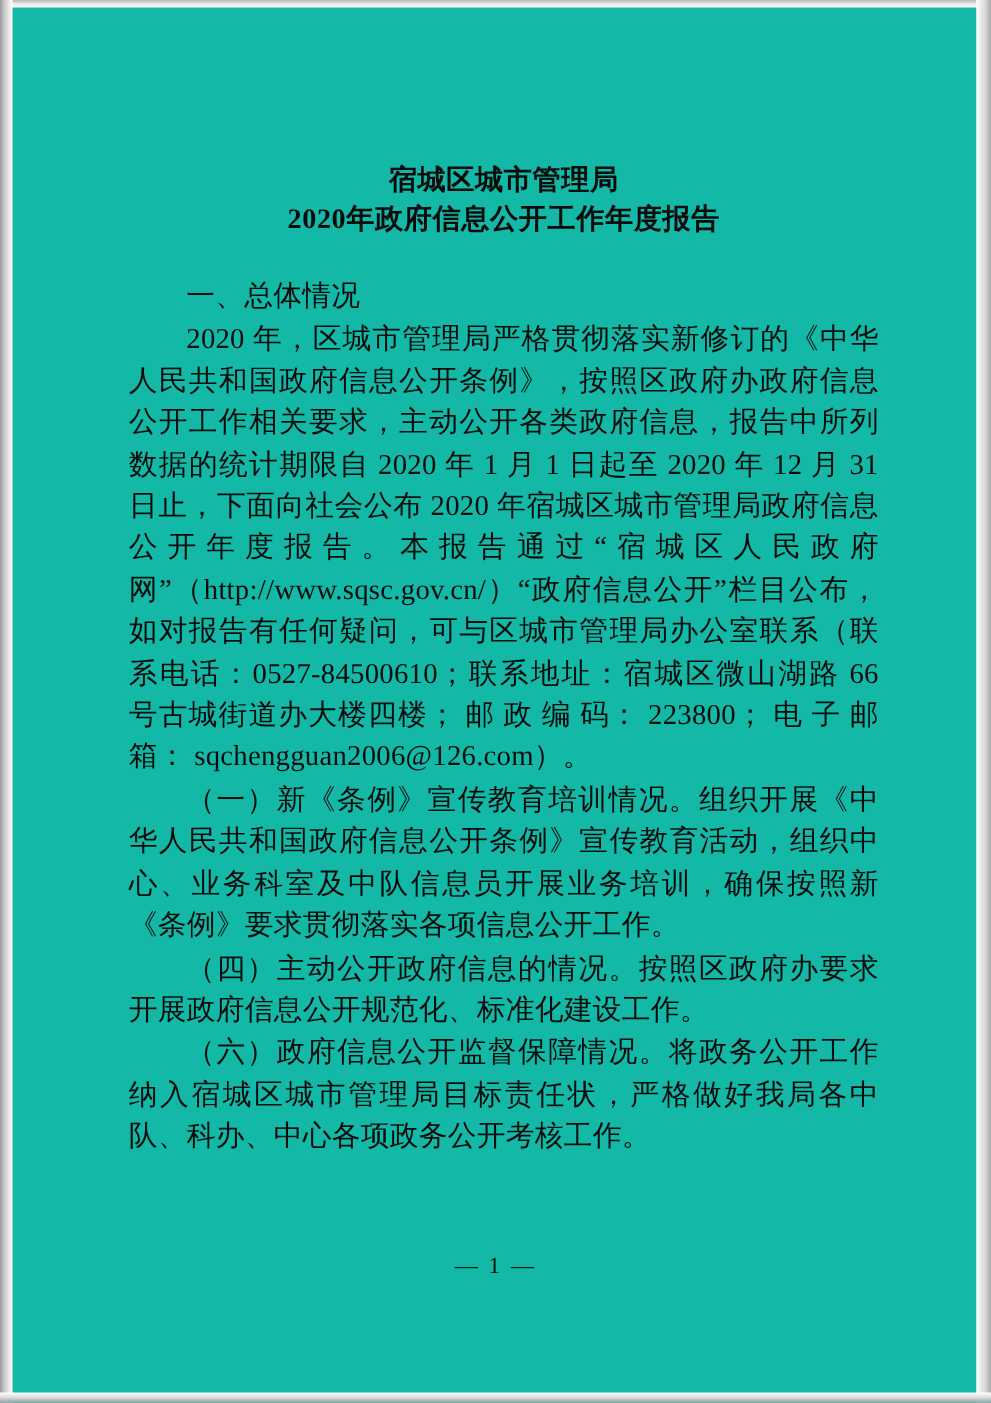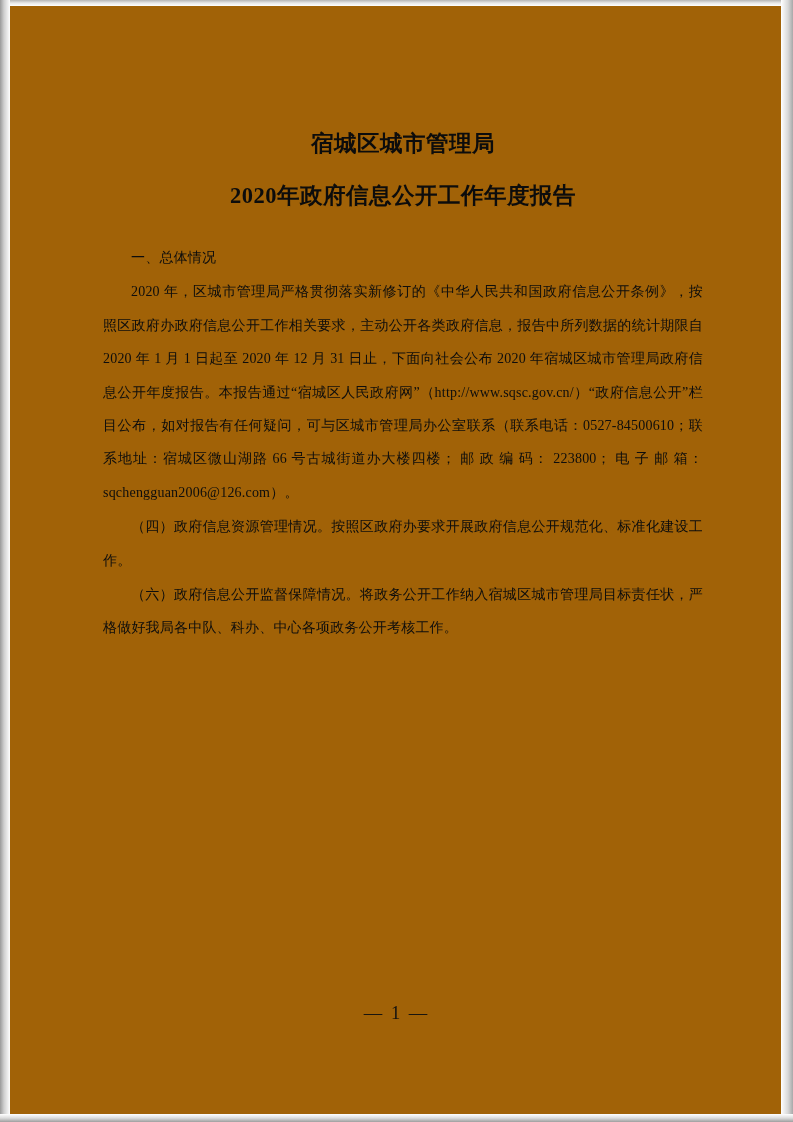--- a/index.html
+++ b/index.html
@@ -8,21 +8,21 @@
     background: #b8b8b8;
   }
   body {
     font-family: "Liberation Serif", "DejaVu Serif", serif;
   }
   .page {
     position: relative;
     width: 793px;
     height: 1122px;
     margin: 0 auto;
-    background: #a16207;
+    background: #14b8a6;
     overflow: hidden;
     box-sizing: border-box;
     padding-left: 36px;
   }
   
   .scan-edge-left {
     position: absolute;
     left: 0; top: 0;
     width: 10px; height: 1122px;
     background: linear-gradient(to right, #9a9a9a 0px, #cfcfcf 4px, #ffffff 10px);
@@ -55,28 +55,27 @@
     text-align: center;
     font-weight: bold;
     font-size: 22.5px;
     line-height: 31px;
     letter-spacing: 0.5px;
     color: #0c0c0c;
     font-family: "Liberation Serif", "DejaVu Serif", serif;
   }
   .doc-title .line2 {
     display: block;
-    margin-top: 21px;
   }
   .body-block {
     margin-top: 30px;
   }
   p.para {
     margin: 0 0 1px 0;
-    font-size: 14px;
+    font-size: 23px;
     line-height: 33.4px;
     color: #0d0d0d;
     text-align: justify;
     text-justify: inter-character;
     text-indent: 2em;
     letter-spacing: 0.2px;
     font-family: "Liberation Serif", "DejaVu Serif", serif;
   }
   .section-heading {
     text-indent: 2em;
@@ -104,19 +103,20 @@
 
   <div class="content">
     <div class="doc-title">
       <span>宿城区城市管理局</span>
       <span class="line2">2020年政府信息公开工作年度报告</span>
     </div>
 
     <div class="body-block">
       <p class="para section-heading">一、总体情况</p>
       <p class="para">2020 年，区城市管理局严格贯彻落实新修订的《中华人民共和国政府信息公开条例》，按照区政府办政府信息公开工作相关要求，主动公开各类政府信息，报告中所列数据的统计期限自 2020 年 1 月 1 日起至 2020 年 12 月 31 日止，下面向社会公布 2020 年宿城区城市管理局政府信息公开年度报告。本报告通过“宿城区人民政府网”（http://www.sqsc.gov.cn/）“政府信息公开”栏目公布，如对报告有任何疑问，可与区城市管理局办公室联系（联系电话：0527-84500610；联系地址：宿城区微山湖路 66 号古城街道办大楼四楼； 邮 政 编 码： 223800； 电 子 邮 箱： sqchengguan2006@126.com）。</p>
-      <p class="para">（四）政府信息资源管理情况。按照区政府办要求开展政府信息公开规范化、标准化建设工作。</p>
+      <p class="para">（一）新《条例》宣传教育培训情况。组织开展《中华人民共和国政府信息公开条例》宣传教育活动，组织中心、业务科室及中队信息员开展业务培训，确保按照新《条例》要求贯彻落实各项信息公开工作。</p>
+      <p class="para">（四）主动公开政府信息的情况。按照区政府办要求开展政府信息公开规范化、标准化建设工作。</p>
       <p class="para">（六）政府信息公开监督保障情况。将政务公开工作纳入宿城区城市管理局目标责任状，严格做好我局各中队、科办、中心各项政务公开考核工作。</p>
     </div>
   </div>
 
   <div class="page-number">— 1 —</div>
 </div>
 
 </body></html>

